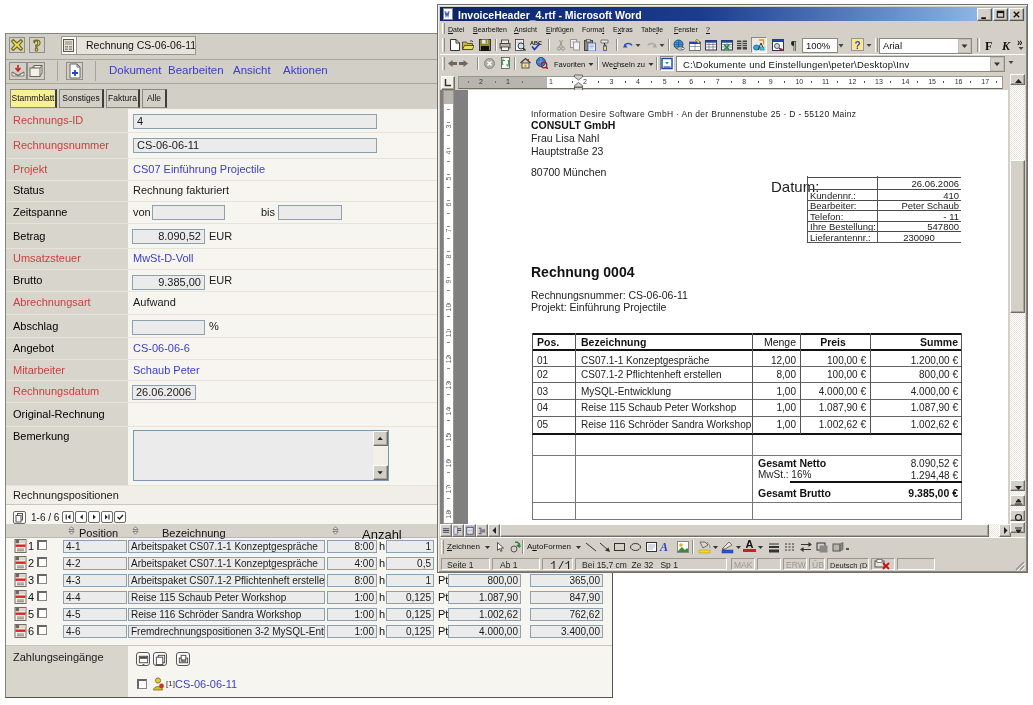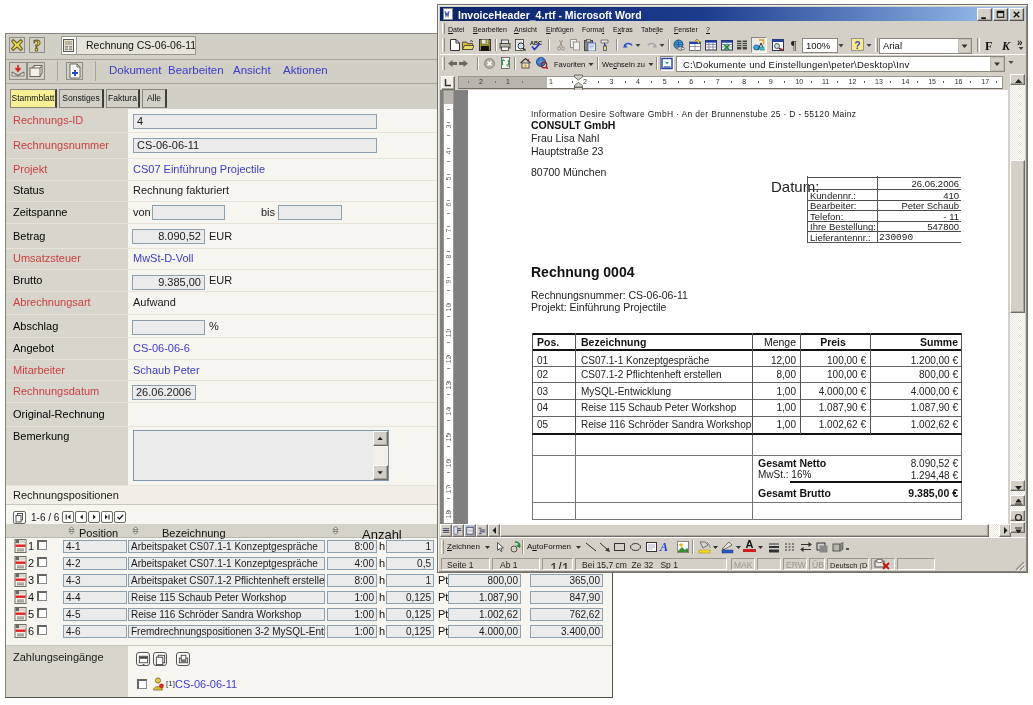--- a/index.html
+++ b/index.html
@@ -774,21 +774,21 @@
 <div class="a" style="left:810px;top:199.89999999999998px;font-size:9.5px;color:#222;">Bearbeiter:</div>
 <div class="a" style="left:879px;top:199.89999999999998px;width:80px;font-size:9.5px;color:#222;text-align:right;">Peter Schaub</div>
 <div class="a" style="left:807px;top:210.0px;width:154px;height:10.5px;border-top:1px solid #4a4a4a;"></div>
 <div class="a" style="left:810px;top:210.5px;font-size:9.5px;color:#222;">Telefon:</div>
 <div class="a" style="left:879px;top:210.5px;width:80px;font-size:9.5px;color:#222;text-align:right;">- 11</div>
 <div class="a" style="left:807px;top:220.5px;width:154px;height:10.5px;border-top:1px solid #4a4a4a;"></div>
 <div class="a" style="left:810px;top:220.89999999999998px;font-size:9.5px;color:#222;">Ihre Bestellung:</div>
 <div class="a" style="left:879px;top:220.89999999999998px;width:80px;font-size:9.5px;color:#222;text-align:right;">547800</div>
 <div class="a" style="left:807px;top:231.0px;width:154px;height:11.0px;border-top:1px solid #4a4a4a;"></div>
 <div class="a" style="left:810px;top:231.7px;font-size:9.5px;color:#222;">Lieferantennr.:</div>
-<div class="a" style="left:879px;top:231.7px;width:80px;font-size:9.5px;color:#222;text-align:left;font-family:Liberation Mono, monospace;">230090</div>
+<div class="a" style="left:879px;top:231.7px;width:80px;font-size:9.5px;color:#222;text-align:center;">230090</div>
 <div class="a" style="left:807px;top:242px;width:154px;height:1px;background:#555;"></div>
 <div class="a" style="left:807px;top:176px;width:1px;height:66px;background:#555;"></div>
 <div class="a" style="left:877px;top:176px;width:1px;height:66px;background:#555;"></div>
 <div class="a" style="left:531px;top:264px;font-size:14px;font-weight:bold;color:#111;">Rechnung 0004</div>
 <div class="a" style="left:531px;top:289px;font-size:10.5px;color:#222;">Rechnungsnummer: CS-06-06-11</div>
 <div class="a" style="left:531px;top:301px;font-size:10.5px;color:#222;">Projekt: Einführung Projectile</div>
 
 <div class="a" style="left:532px;top:333px;width:430px;height:2px;background:#111;"></div>
 <div class="a" style="left:532px;top:349px;width:430px;height:2px;background:#111;"></div>
 <div class="a" style="left:532px;top:433px;width:430px;height:2px;background:#111;"></div>
@@ -1037,21 +1037,21 @@
     </svg>
   </div>
 <div class="a" style="left:440px;top:556px;width:585px;height:15px;background:#d4d0c8;"></div>
 <div class="a" style="left:441px;top:558px;width:49px;height:12px;border:1px solid #9a978f;border-right-color:#fff;border-bottom-color:#fff;overflow:hidden;white-space:nowrap;">
     <span style="position:absolute;left:5px;top:1px;font-size:8.5px;color:#24241f;white-space:nowrap;">Seite 1</span>
   </div>
 <div class="a" style="left:492px;top:558px;width:48px;height:12px;border:1px solid #9a978f;border-right-color:#fff;border-bottom-color:#fff;overflow:hidden;white-space:nowrap;">
     <span style="position:absolute;left:7px;top:1px;font-size:8.5px;color:#24241f;white-space:nowrap;">Ab 1</span>
   </div>
 <div class="a" style="left:542px;top:558px;width:31px;height:12px;border:1px solid #9a978f;border-right-color:#fff;border-bottom-color:#fff;overflow:hidden;white-space:nowrap;">
-    <span style="position:absolute;left:7px;top:1px;font-size:14px;color:#24241f;white-space:nowrap;">1/1</span>
+    <span style="position:absolute;left:7px;top:1px;font-size:12px;color:#24241f;white-space:nowrap;font-family:Liberation Mono, monospace;">1/1</span>
   </div>
 <div class="a" style="left:575px;top:558px;width:152px;height:12px;border:1px solid #9a978f;border-right-color:#fff;border-bottom-color:#fff;overflow:hidden;white-space:nowrap;">
     <span style="position:absolute;left:6px;top:1px;font-size:8.5px;color:#24241f;white-space:nowrap;">Bei 15,7 cm&nbsp;&nbsp;Ze 32&nbsp;&nbsp;&nbsp;Sp 1</span>
   </div>
 <div class="a" style="left:731px;top:558px;width:24px;height:12px;border:1px solid #9a978f;border-right-color:#fff;border-bottom-color:#fff;overflow:hidden;white-space:nowrap;">
     <span style="position:absolute;left:2px;top:1px;font-size:8.5px;color:#9a978f;white-space:nowrap;">MAK</span>
   </div>
 <div class="a" style="left:757px;top:558px;width:24px;height:12px;border:1px solid #9a978f;border-right-color:#fff;border-bottom-color:#fff;overflow:hidden;white-space:nowrap;">
     <span style="position:absolute;left:2px;top:1px;font-size:10px;color:#9a978f;white-space:nowrap;margin-top:37px;">ÄND</span>
   </div>

